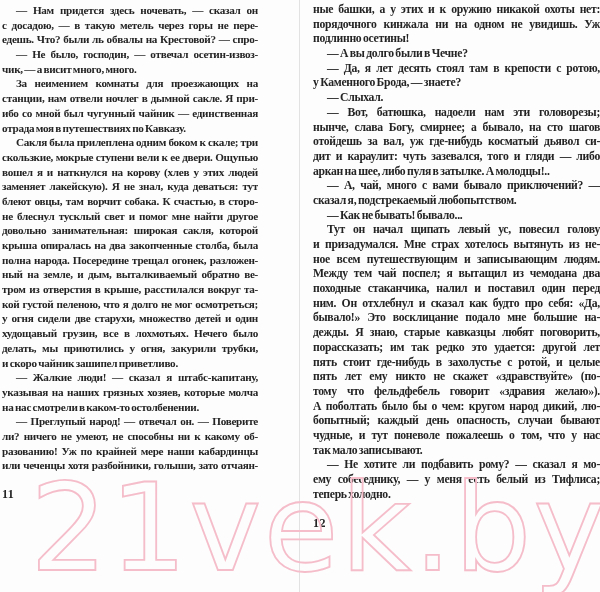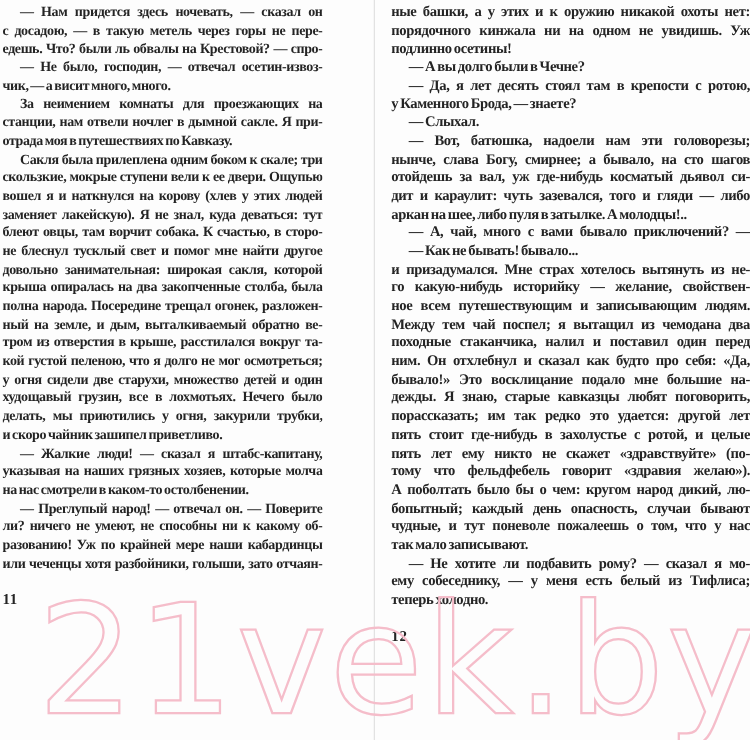--- a/index.html
+++ b/index.html
@@ -38,20 +38,21 @@
 
   <div class="page left">
     <div class="textcol">
         <div class="line indent">— Нам придется здесь ночевать, — сказал он</div>
         <div class="line">с досадою, — в такую метель через горы не пере-</div>
         <div class="line">едешь. Что? были ль обвалы на Крестовой? — спро-</div>
         <div class="line indent">— Не было, господин, — отвечал осетин-извоз-</div>
         <div class="line end">чик, — а висит много, много.</div>
         <div class="line indent">За неимением комнаты для проезжающих на</div>
         <div class="line">станции, нам отвели ночлег в дымной сакле. Я при-</div>
+        <div class="line">ибо со мной был чугунный чайник — единственная</div>
         <div class="line end">отрада моя в путешествиях по Кавказу.</div>
         <div class="line indent">Сакля была прилеплена одним боком к скале; три</div>
         <div class="line">скользкие, мокрые ступени вели к ее двери. Ощупью</div>
         <div class="line">вошел я и наткнулся на корову (хлев у этих людей</div>
         <div class="line">заменяет лакейскую). Я не знал, куда деваться: тут</div>
         <div class="line">блеют овцы, там ворчит собака. К счастью, в сторо-</div>
         <div class="line">не блеснул тусклый свет и помог мне найти другое</div>
         <div class="line">довольно занимательная: широкая сакля, которой</div>
         <div class="line">крыша опиралась на два закопченные столба, была</div>
         <div class="line">полна народа. Посередине трещал огонек, разложен-</div>
@@ -83,23 +84,24 @@
         <div class="line indent end">— А вы долго были в Чечне?</div>
         <div class="line indent">— Да, я лет десять стоял там в крепости с ротою,</div>
         <div class="line end">у Каменного Брода, — знаете?</div>
         <div class="line indent end">— Слыхал.</div>
         <div class="line indent">— Вот, батюшка, надоели нам эти головорезы;</div>
         <div class="line">нынче, слава Богу, смирнее; а бывало, на сто шагов</div>
         <div class="line">отойдешь за вал, уж где-нибудь косматый дьявол си-</div>
         <div class="line">дит и караулит: чуть зазевался, того и гляди — либо</div>
         <div class="line end">аркан на шее, либо пуля в затылке. А молодцы!..</div>
         <div class="line indent">— А, чай, много с вами бывало приключений? —</div>
+        <div class="line end">сказал я, подстрекаемый любопытством.</div>
         <div class="line indent end">— Как не бывать! бывало...</div>
+        <div class="line indent">Тут он начал щипать левый ус, повесил голову</div>
         <div class="line">и призадумался. Мне страх хотелось вытянуть из не-</div>
-        <div class="line">го какую-нибудь историйку — желание, свойствен-</div>
         <div class="line">ное всем путешествующим и записывающим людям.</div>
         <div class="line">Между тем чай поспел; я вытащил из чемодана два</div>
         <div class="line">походные стаканчика, налил и поставил один перед</div>
         <div class="line">ним. Он отхлебнул и сказал как будто про себя: «Да,</div>
         <div class="line">бывало!» Это восклицание подало мне большие на-</div>
         <div class="line">дежды. Я знаю, старые кавказцы любят поговорить,</div>
         <div class="line">порассказать; им так редко это удается: другой лет</div>
         <div class="line">пять стоит где-нибудь в захолустье с ротой, и целые</div>
         <div class="line">пять лет ему никто не скажет «здравствуйте» (по-</div>
         <div class="line">тому что фельдфебель говорит «здравия желаю»).</div>

